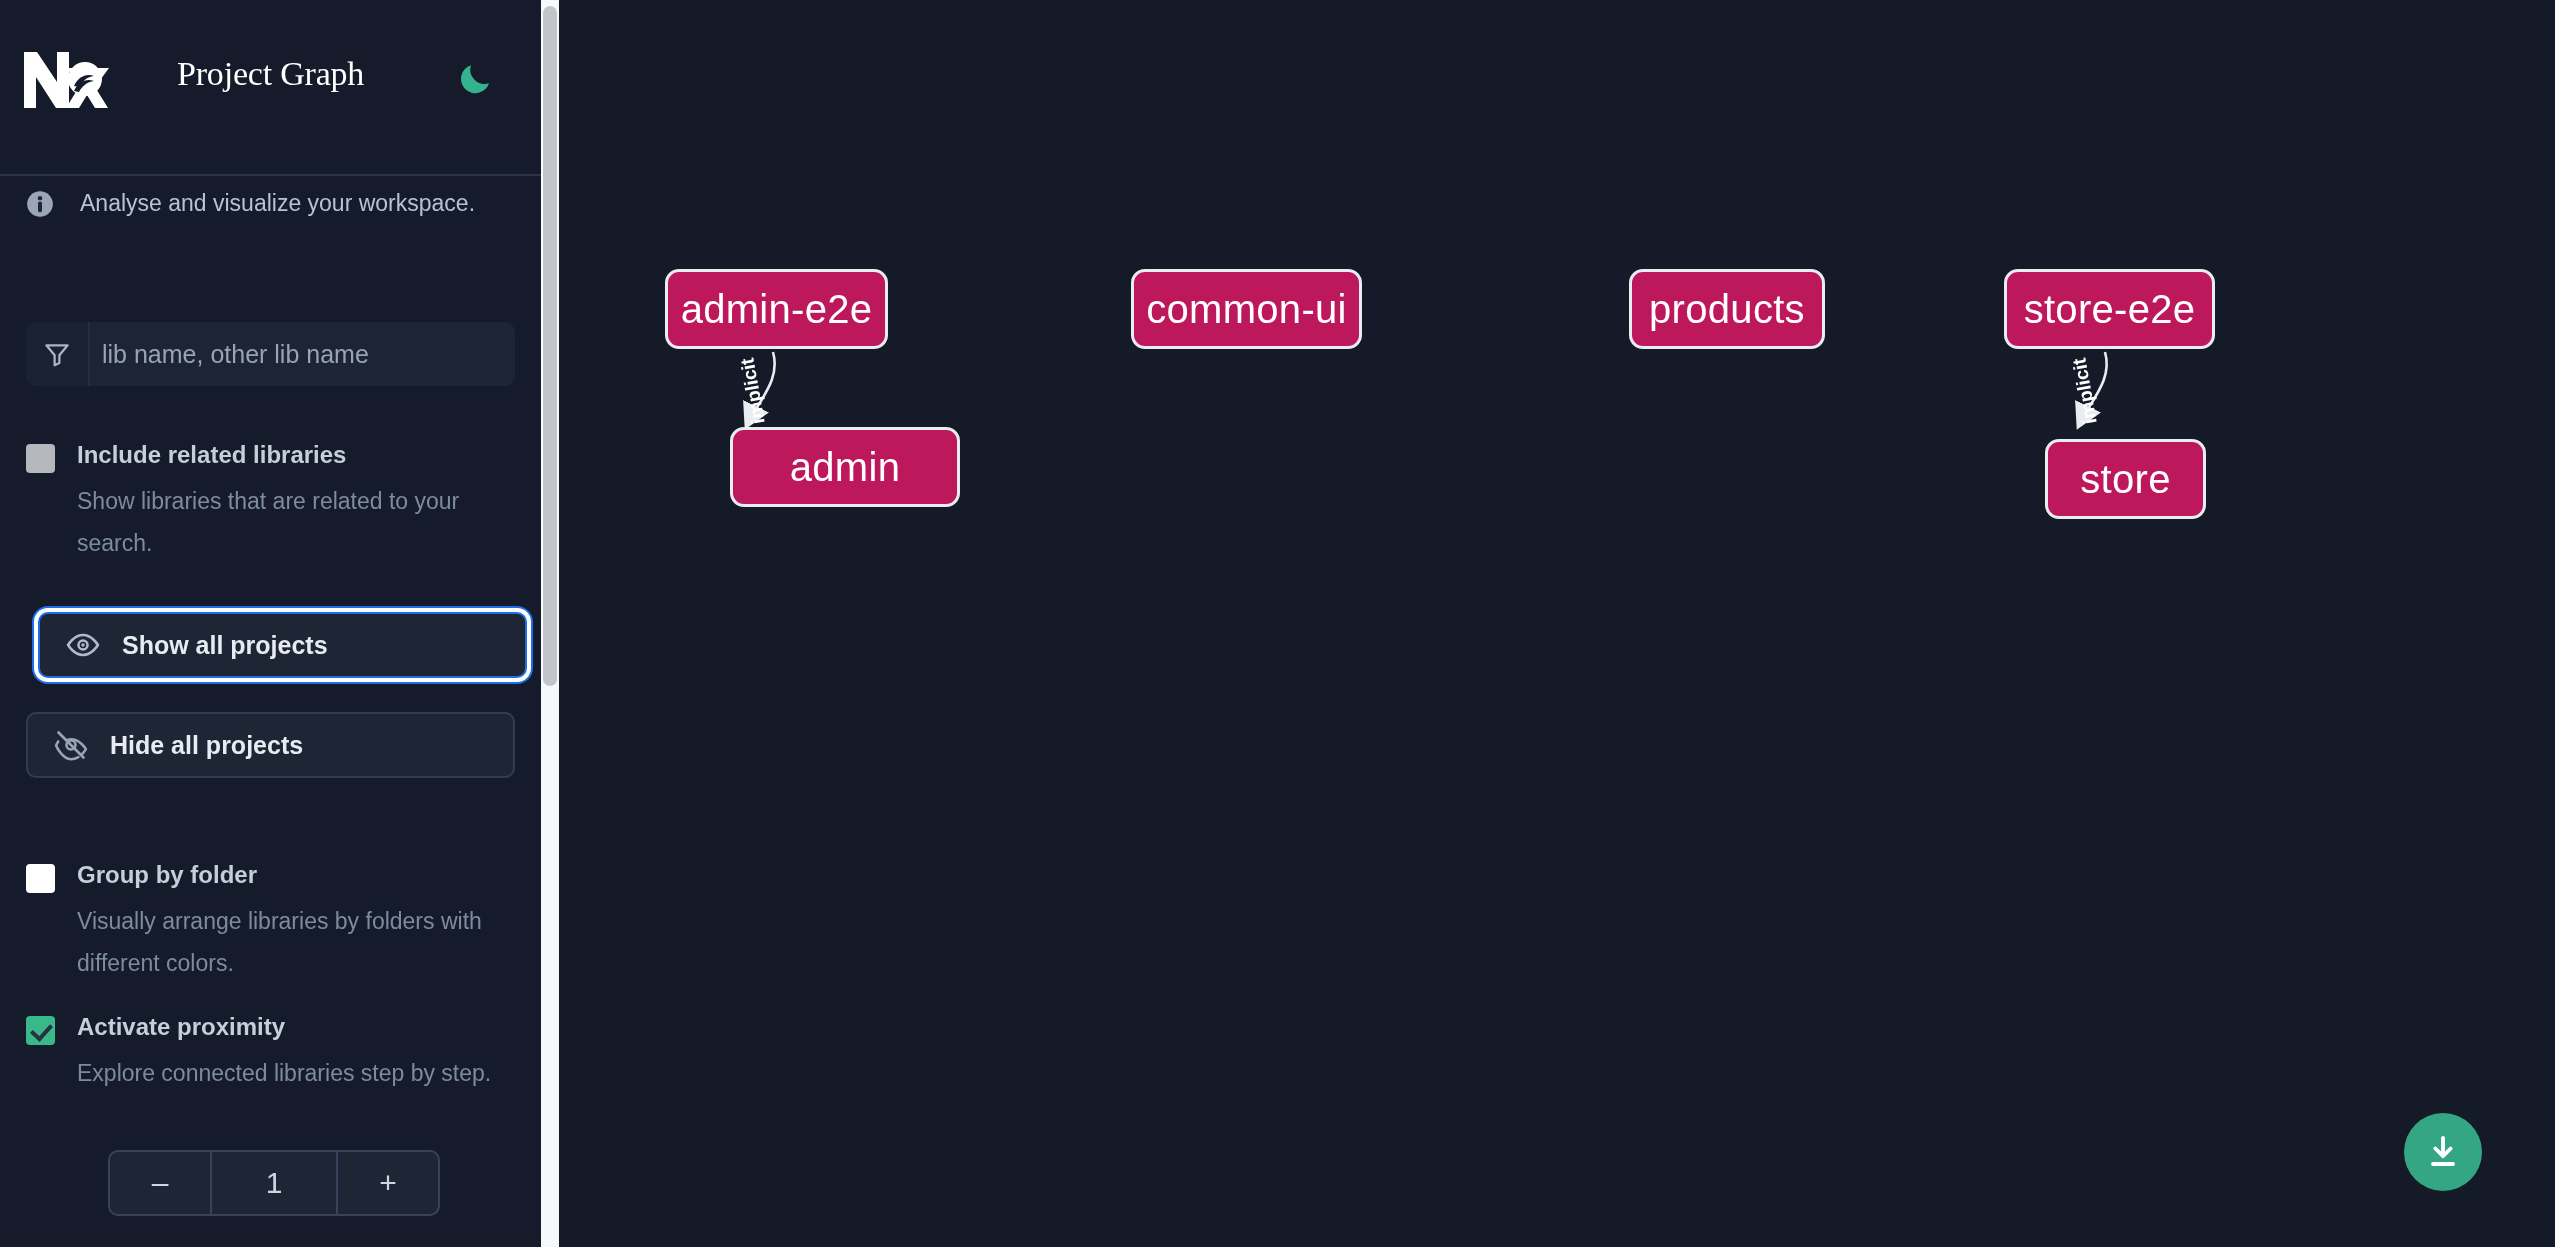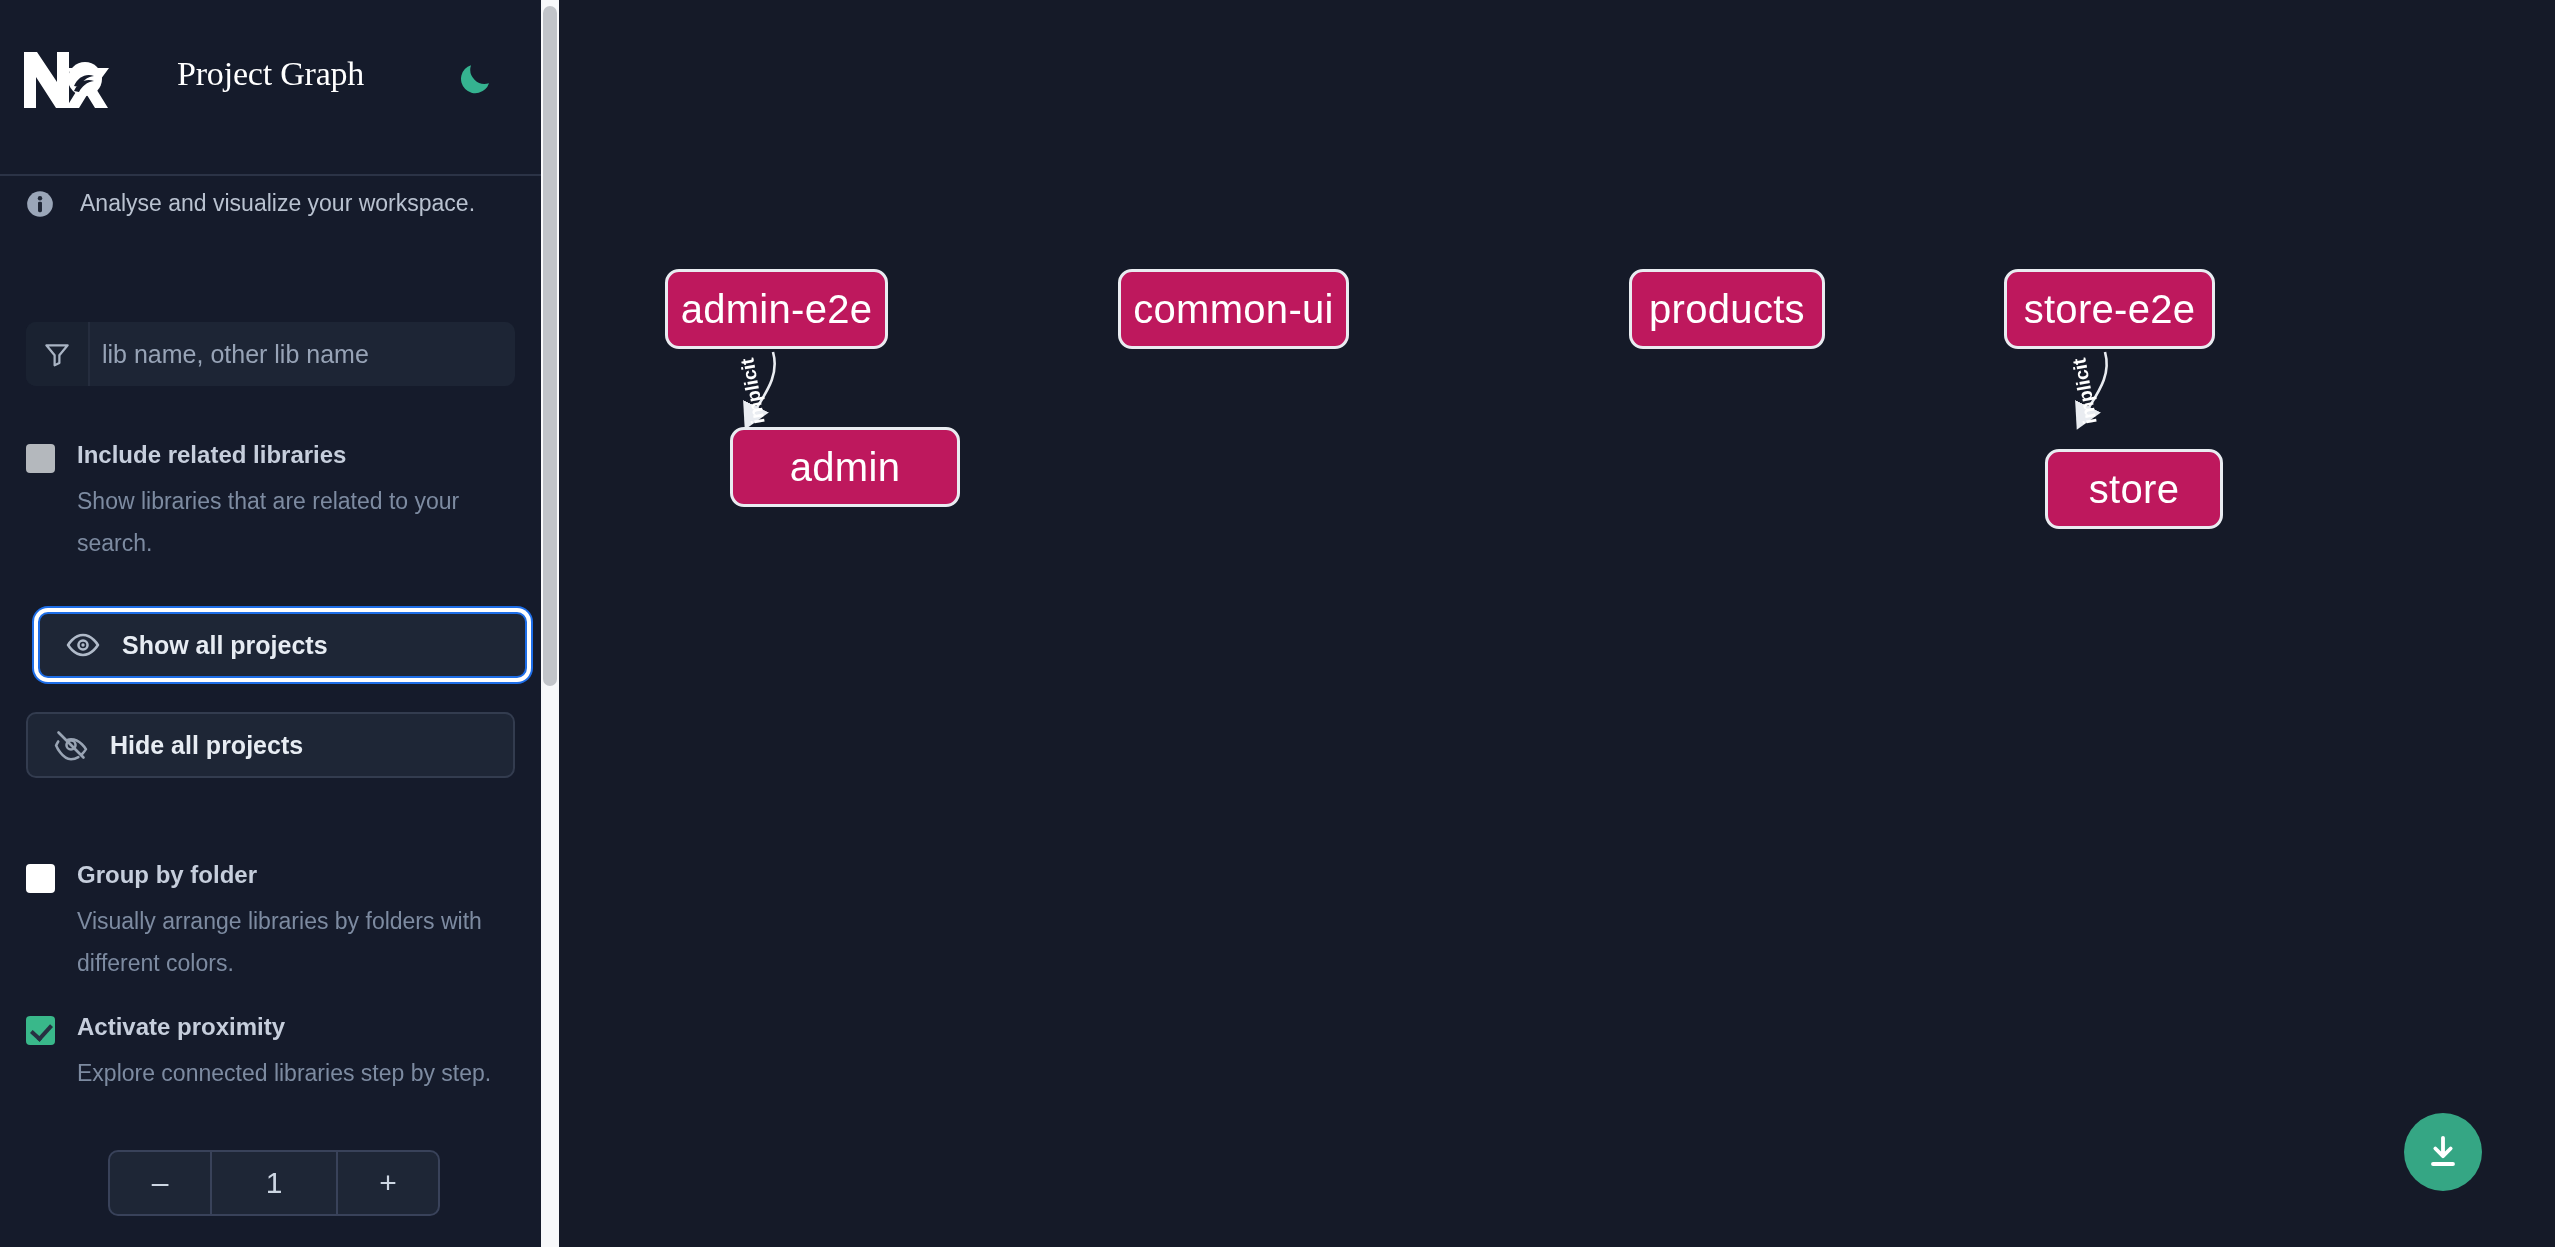--- a/index.html
+++ b/index.html
@@ -305,25 +305,25 @@
       </defs>
 
       <path d="M214,352 C222,380 200,400 188,425" fill="none" stroke="#e9ecf1" stroke-width="2.6" marker-end="url(#ah)"></path>
       <text x="200" y="390" fill="#ffffff" font-size="19" font-family="Liberation Sans, sans-serif" font-weight="bold" transform="rotate(-100 200 390)" text-anchor="middle">implicit</text>
 
       <path d="M1546,352 C1554,380 1532,400 1520,425" fill="none" stroke="#e9ecf1" stroke-width="2.6" marker-end="url(#ah)"></path>
       <text x="1532" y="390" fill="#ffffff" font-size="19" font-family="Liberation Sans, sans-serif" font-weight="bold" transform="rotate(-100 1532 390)" text-anchor="middle">implicit</text>
     </svg>
 
     <div class="gnode" style="left:106px; top:269px; width:223px; height:80px;">admin-e2e</div>
-    <div class="gnode" style="left:559px; top:269px; width:231px; height:80px;">common-ui</div>
+    <div class="gnode" style="left:572px; top:269px; width:231px; height:80px;">common-ui</div>
     <div class="gnode" style="left:1070px; top:269px; width:196px; height:80px;">products</div>
     <div class="gnode" style="left:1445px; top:269px; width:211px; height:80px;">store-e2e</div>
     <div class="gnode" style="left:171px; top:427px; width:230px; height:80px;">admin</div>
-    <div class="gnode" style="left:1486px; top:449px; width:178px; height:80px;">store</div>
+    <div class="gnode" style="left:1486px; top:439px; width:161px; height:80px;">store</div>
   </div>
 
   <div id="download-fab">
     <svg width="40" height="40" viewBox="0 0 24 24">
       <path d="M12 3.5v10M12 14.5l-4.6-4.6M12 14.5l4.6-4.6" fill="none" stroke="#ffffff" stroke-width="2.3" stroke-linecap="round" stroke-linejoin="round"></path>
       <line x1="6" y1="19.2" x2="18" y2="19.2" stroke="#ffffff" stroke-width="2.3" stroke-linecap="round"></line>
     </svg>
   </div>
 
 </div>

